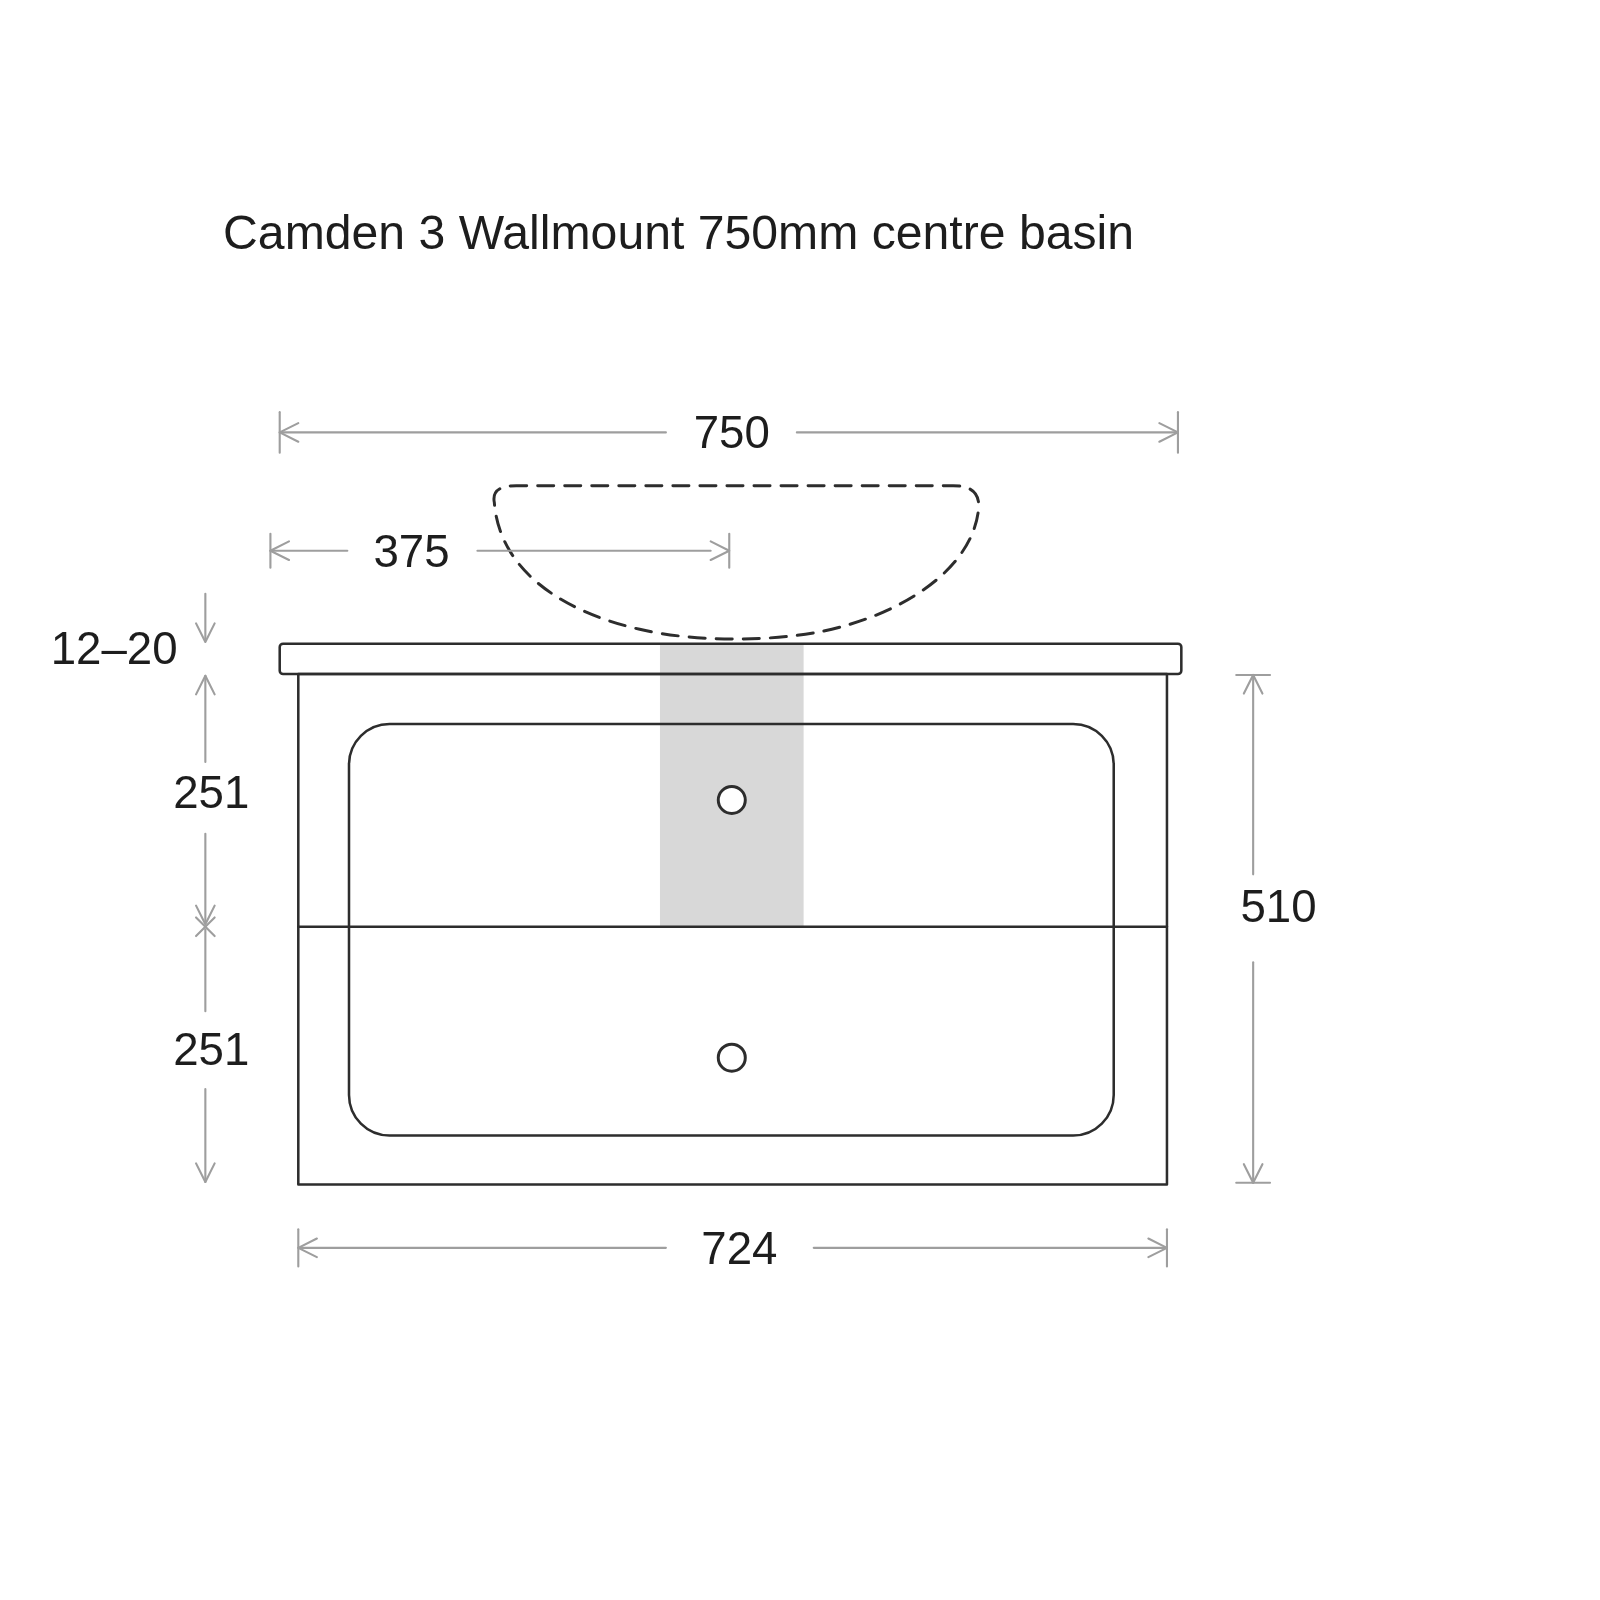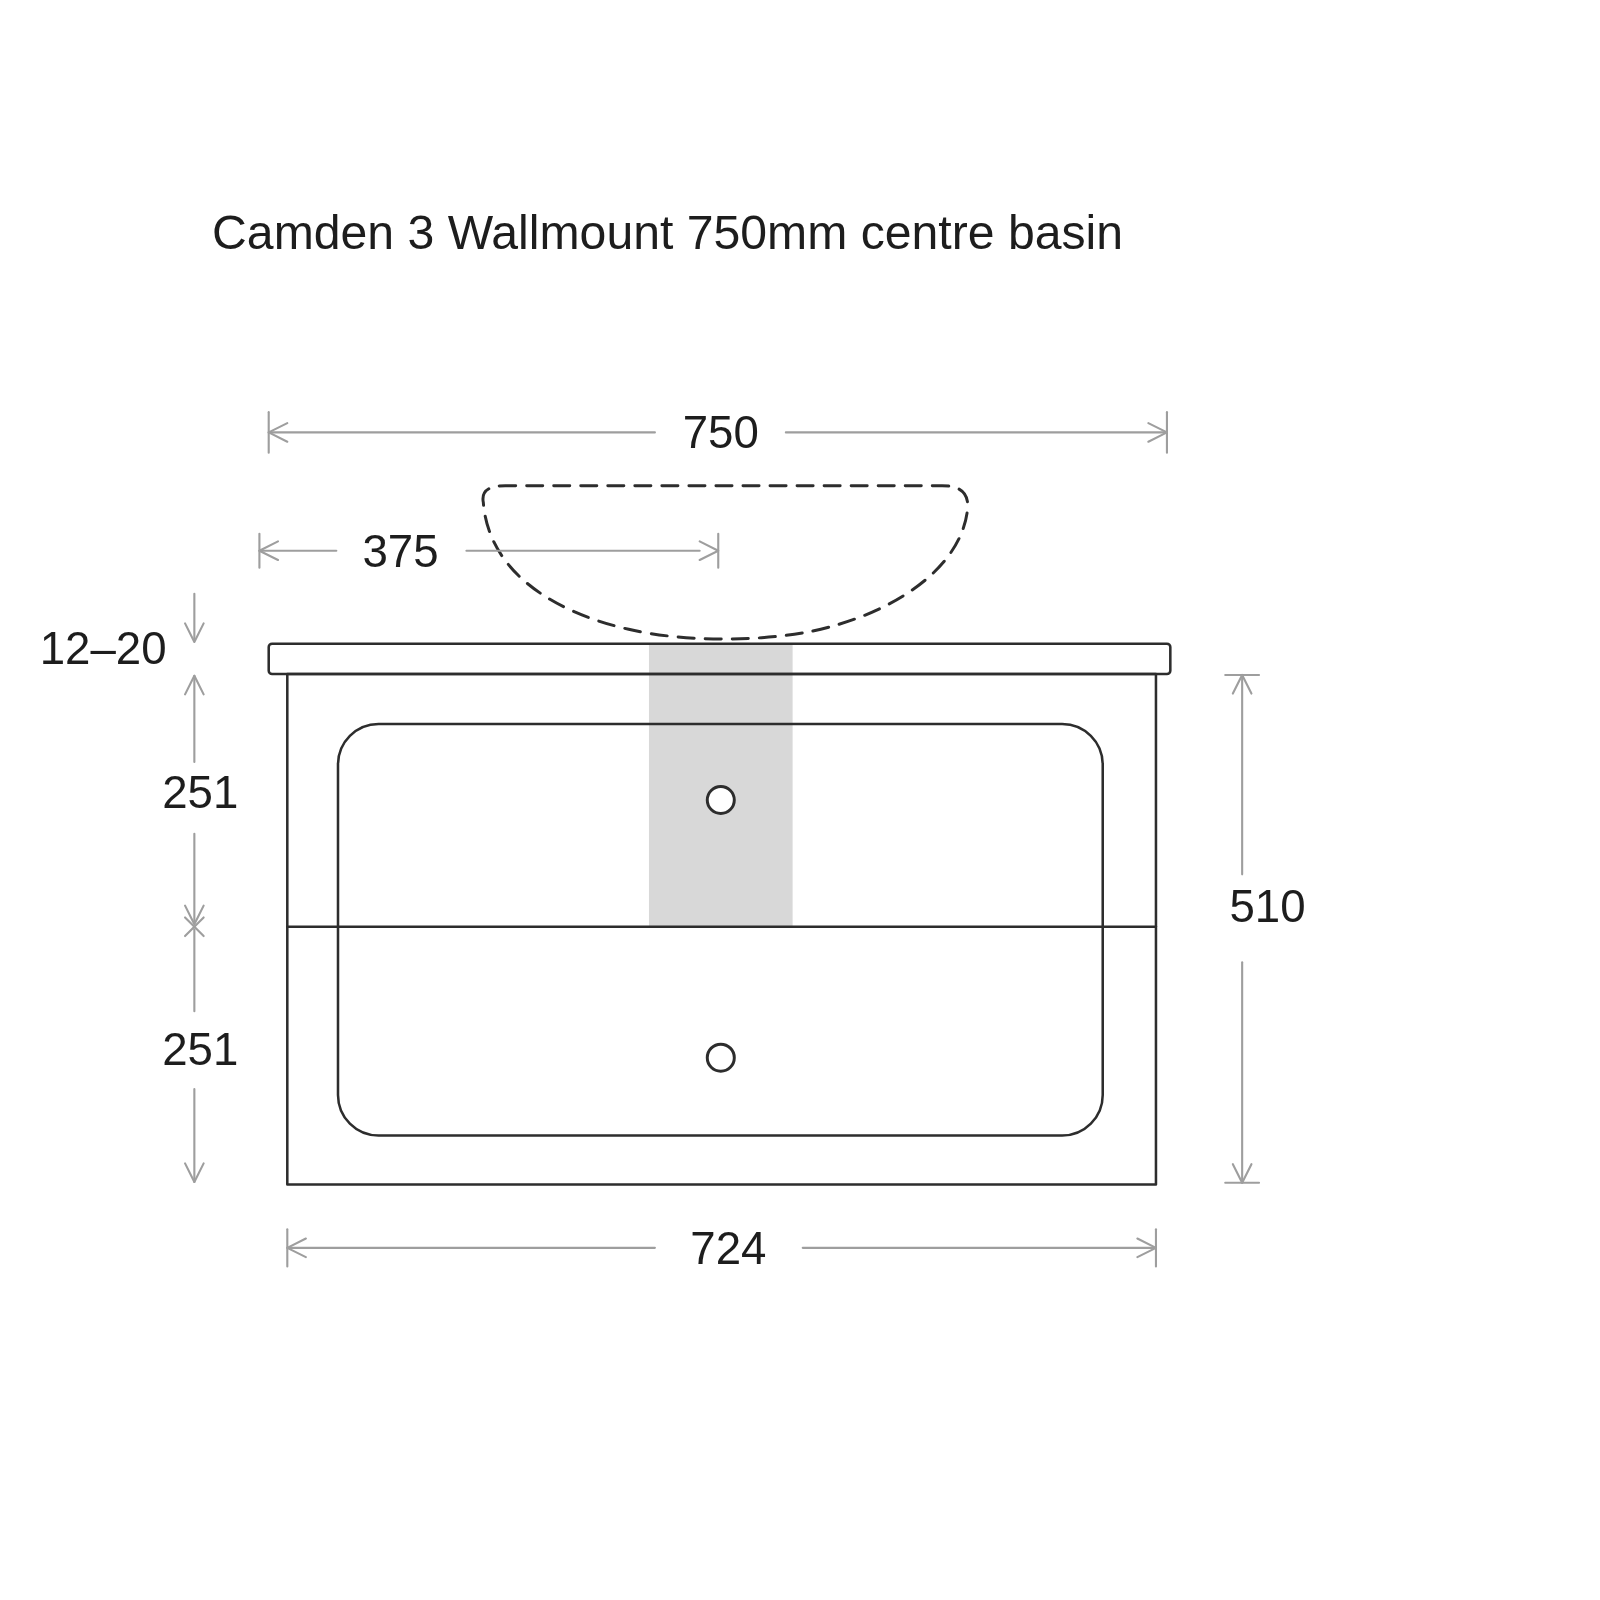--- a/index.html
+++ b/index.html
@@ -7,20 +7,21 @@
     padding: 0;
     background: #ffffff;
   }
   .canvas {
     position: relative;
     width: 1352px;
     height: 1600px;
     background: var(--background, #ffffff);
     overflow: hidden;
     font-family: "Liberation Sans", "DejaVu Sans", sans-serif;
+    padding-left: 11px;
   }
   svg { display: block; width: 100%; height: 100%; }
 
   .outline {
     fill: none;
     stroke: var(--outline, #2d2d2d);
     stroke-width: 3;
     stroke-linecap: round;
     stroke-linejoin: round;
   }

